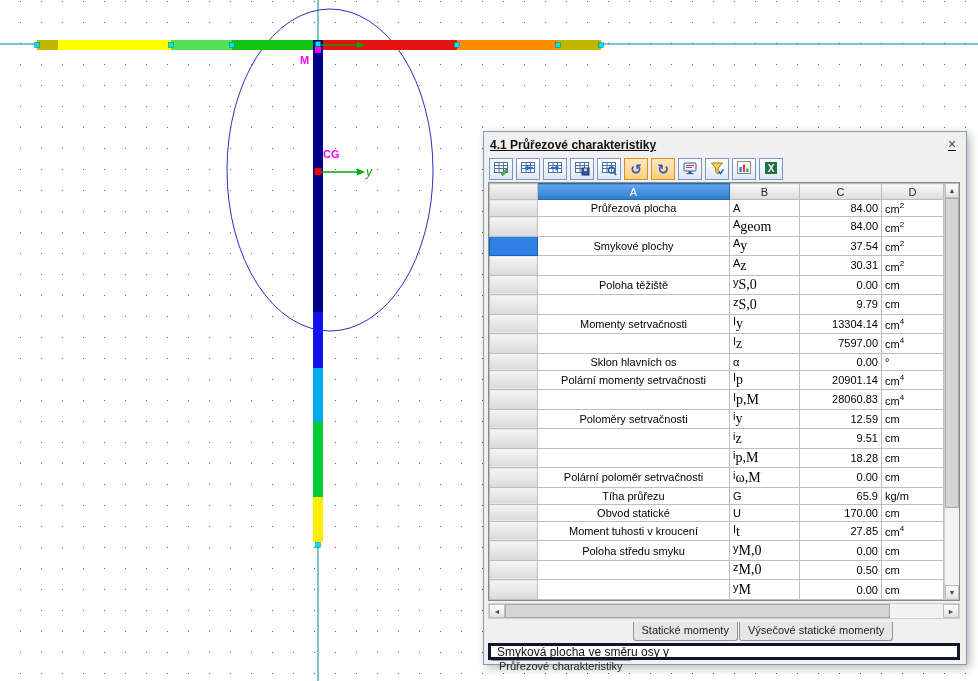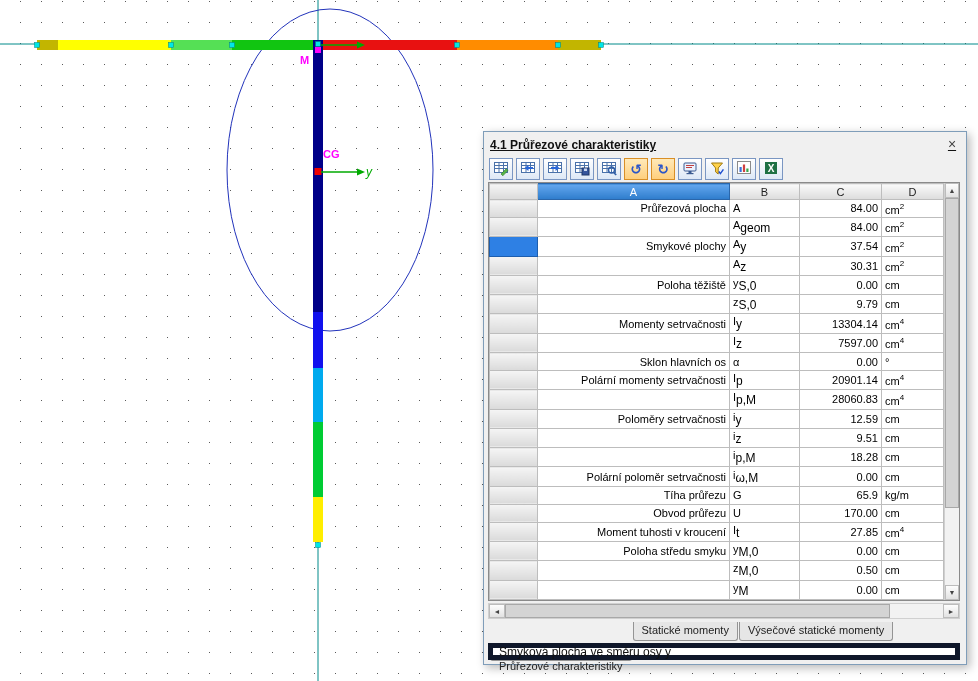--- a/index.html
+++ b/index.html
@@ -26,25 +26,25 @@
   .tablewrap{position:absolute;left:4px;top:50px;width:472px;height:419px;display:flex;
     background:#fff;border:1px solid #8a8a8a;box-sizing:border-box;overflow:hidden;}
   table.props{border-collapse:collapse;table-layout:fixed;width:454px;font-size:11px;}
   table.props td{border:1px solid #bdbdbd;padding:0 3px;height:15px;overflow:hidden;white-space:nowrap;}
   td.colletter{background:linear-gradient(#fafafa,#dcdcdc);border:1px solid #9a9a9a;
     text-align:center;height:14px;font-size:11px;color:#222;}
   td.colletter.sel{background:linear-gradient(#63a7ee,#2e7ccc);color:#fff;border-color:#2a66aa;}
   td.hdr{background:#ffffff;text-align:center;vertical-align:bottom;height:32px;padding-bottom:2px;color:#222;}
   td.rh{background:linear-gradient(#f5f5f5,#dadada);border:1px solid #9f9f9f;}
   td.rh.sel{background:#2e80e4;border-color:#1d5eae;}
-  td.des{text-align:right;}
+  td.des{text-align:center;}
   td.sym{text-align:left;}
   td.val{text-align:right;}
   td.unit{text-align:left;}
-  sub{font-size:12px;} sup{font-size:8px;}
+  sub{font-size:14px;font-family:Liberation Serif, serif;} sup{font-size:8px;}
 
   .vscroll{width:16px;background:#f2f2f2;border-left:1px solid #d0d0d0;display:flex;
     flex-direction:column;box-sizing:border-box;}
   .sarrow{height:15px;display:flex;align-items:center;justify-content:center;font-size:7px;
     color:#444;background:linear-gradient(#fdfdfd,#e2e2e2);border:1px solid #bcbcbc;box-sizing:border-box;}
   .vtrack{flex:1;position:relative;}
   .vthumb{position:absolute;left:0;right:0;top:0;height:80%;background:#d4d4d4;
     border:1px solid #a8a8a8;box-sizing:border-box;}
   .hscroll{position:absolute;left:4px;top:471px;width:472px;height:16px;background:#f2f2f2;
     border:1px solid #d0d0d0;display:flex;box-sizing:border-box;}
@@ -52,21 +52,21 @@
     color:#444;background:linear-gradient(#fdfdfd,#e2e2e2);border:1px solid #bcbcbc;box-sizing:border-box;}
   .htrack{flex:1;position:relative;}
   .hthumb{position:absolute;top:0;bottom:0;left:0;width:88%;background:#d4d4d4;
     border:1px solid #a8a8a8;box-sizing:border-box;}
 
   .tabs{position:absolute;left:6px;top:490px;display:flex;gap:1px;height:19px;}
   .tab{background:#e6e6e6;border:1px solid #949494;border-top:none;padding:2px 8px 0 8px;
     font-size:11px;color:#222;border-radius:0 0 3px 3px;box-sizing:border-box;}
   .tab.active{background:#737373;position:relative;top:-1px;padding-top:3px;margin-top:36px;}
   .statusbar{position:absolute;left:4px;top:511px;width:472px;height:17px;background:#ffffff;
-    border:5px solid #0f172a;display:flex;align-items:center;padding:0 6px;font-size:12px;
+    border:3px solid #0f172a;display:flex;align-items:center;padding:0 6px;font-size:12px;
     color:#111;box-sizing:border-box;}
 </style>
 </head>
 <body>
 
 <div class="canvas">
   <svg class="drawing" width="978" height="681">
       <line x1="0" y1="44" x2="978" y2="44" stroke="#008a8a" stroke-width="1"></line>
       <line x1="318" y1="0" x2="318" y2="681" stroke="#008a8a" stroke-width="1"></line>
       <ellipse cx="330" cy="170" rx="103" ry="161" fill="none" stroke="#2233bb" stroke-width="1"></ellipse>
@@ -308,21 +308,21 @@
           </tr>
           <tr>
             <td class="rh"></td>
             <td class="des">Tíha průřezu</td>
             <td class="sym">G</td>
             <td class="val">65.9</td>
             <td class="unit">kg/m</td>
           </tr>
           <tr>
             <td class="rh"></td>
-            <td class="des">Obvod průřezu</td>
+            <td class="des">Obvod statické</td>
             <td class="sym">U</td>
             <td class="val">170.00</td>
             <td class="unit">cm</td>
           </tr>
           <tr>
             <td class="rh"></td>
             <td class="des">Moment tuhosti v kroucení</td>
             <td class="sym">I<sub>t</sub></td>
             <td class="val">27.85</td>
             <td class="unit">cm<sup>4</sup></td>

